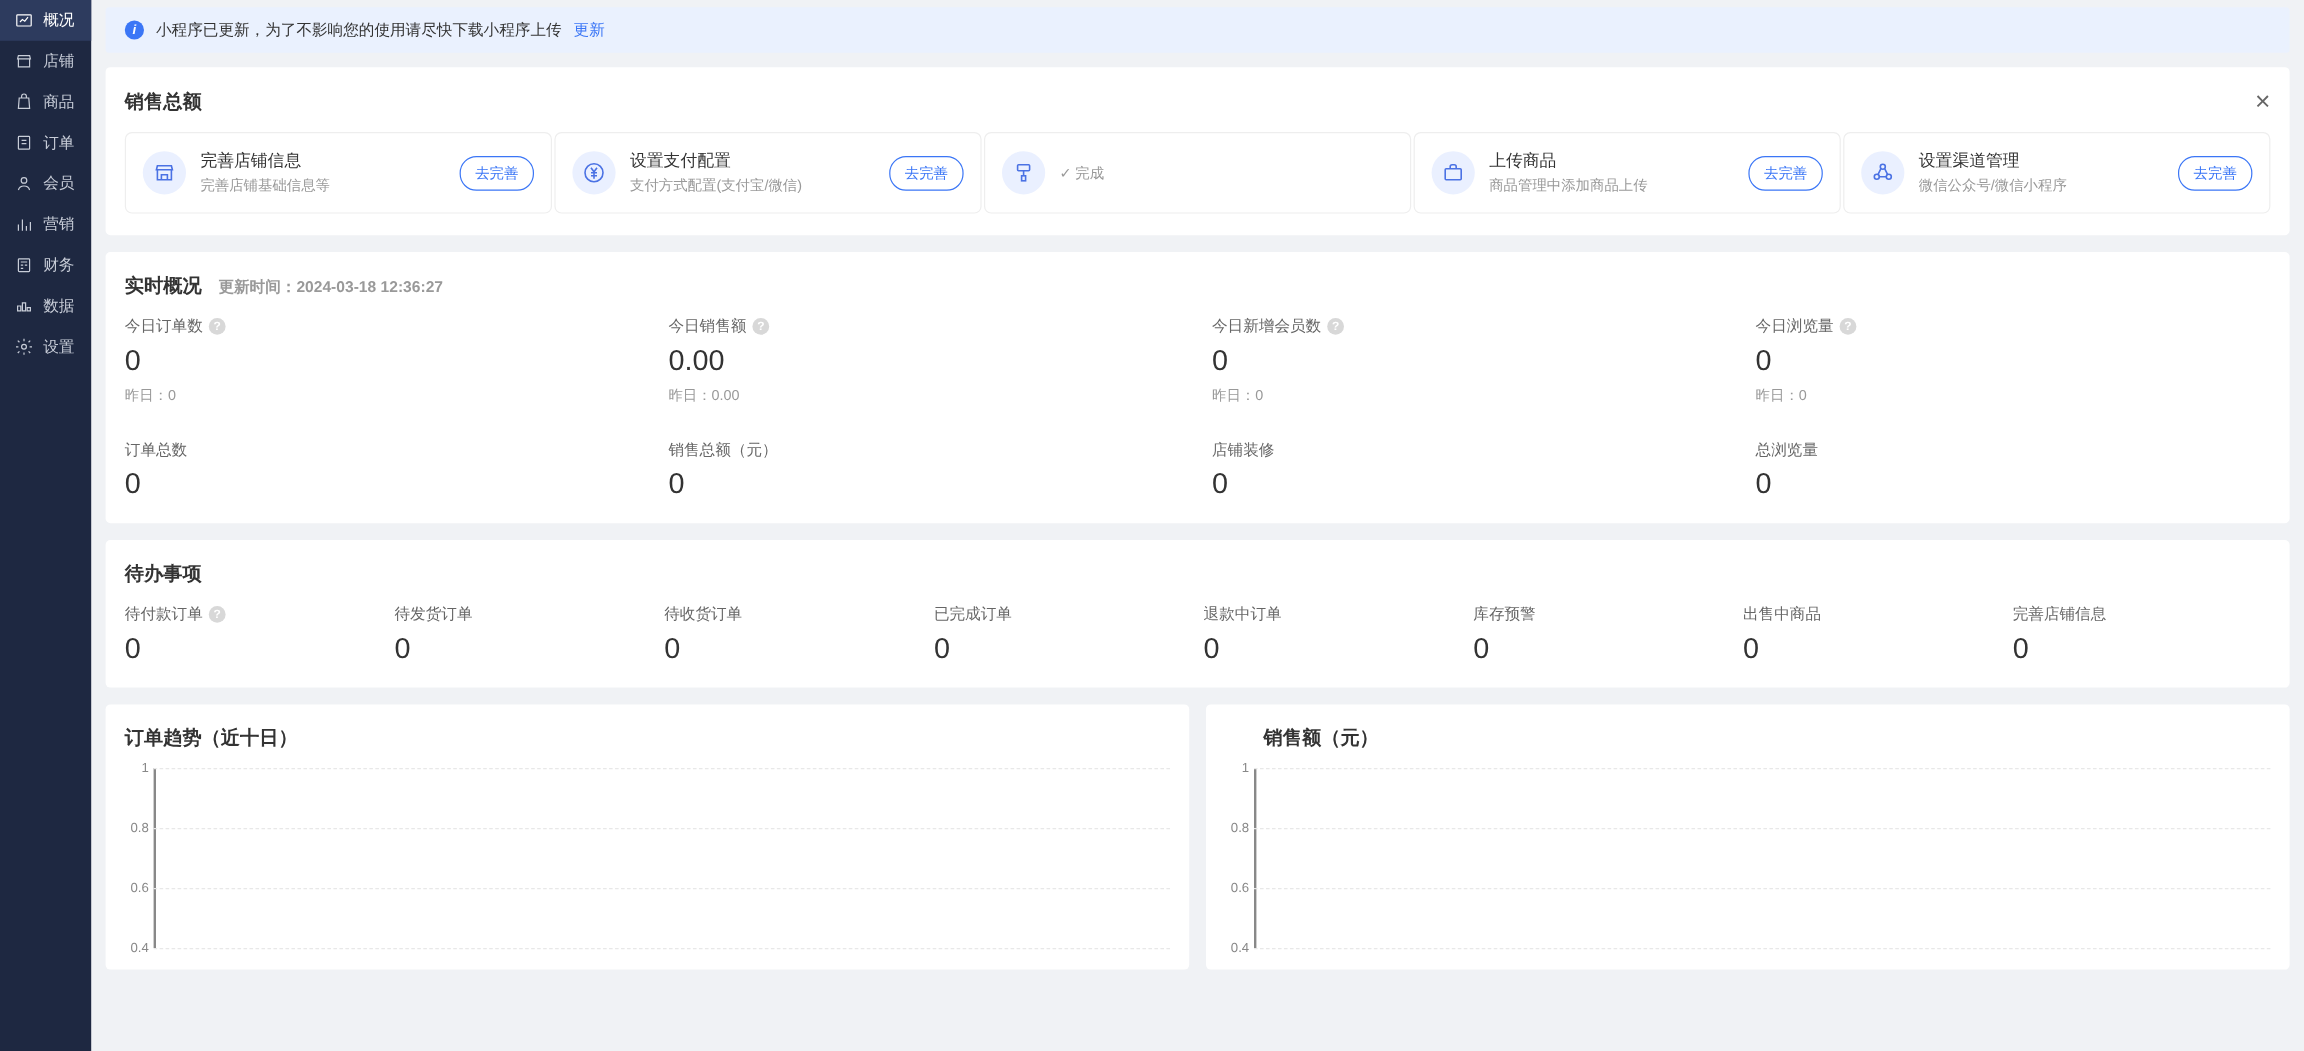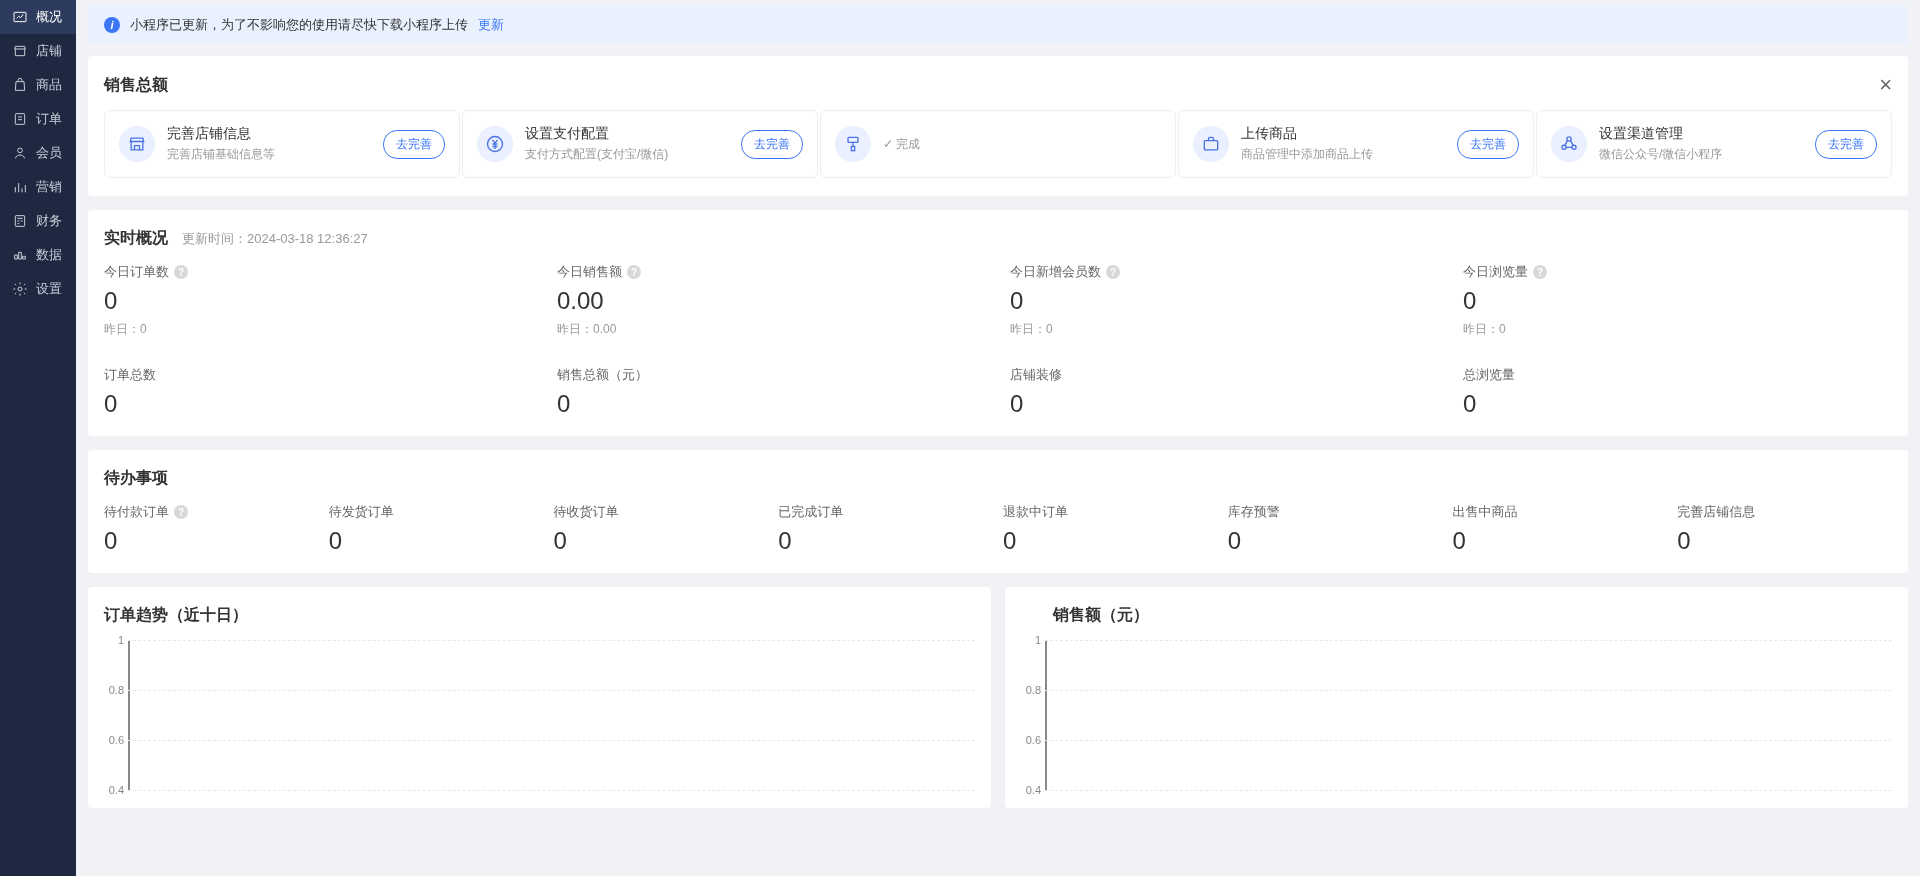--- a/index.html
+++ b/index.html
@@ -76,21 +76,21 @@
   font-size: 16px;
   font-weight: 600;
   color: #333;
   margin-bottom: 14px;
   display: flex;
   align-items: center;
   gap: 14px;
 }
 .panel-subtitle {
   font-size: 13px;
-  font-weight: 400;
+  font-weight: 700;
   color: #999;
   text-align: center;
 }
 .close-x {
   margin-left: auto;
   font-size: 22px;
   color: #666;
   cursor: pointer;
   line-height: 1;
   font-weight: 300;

